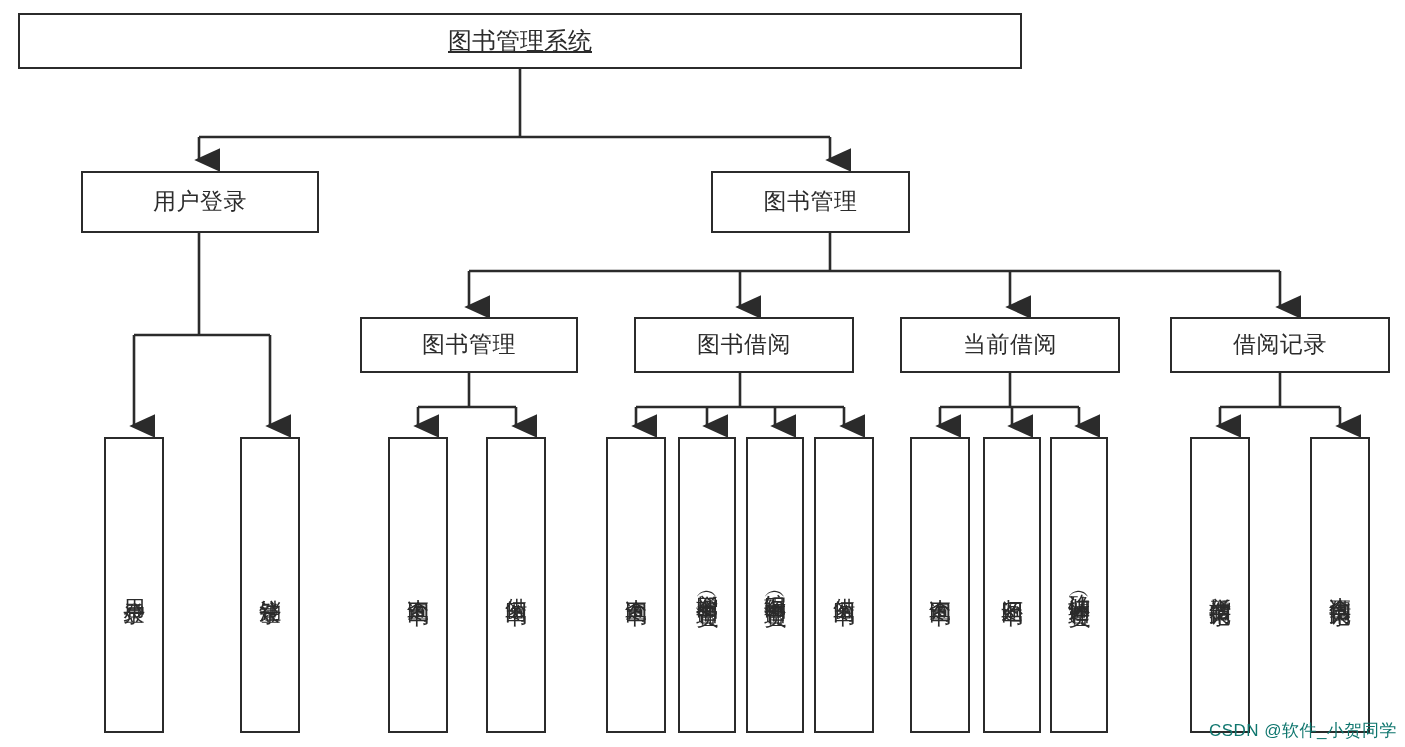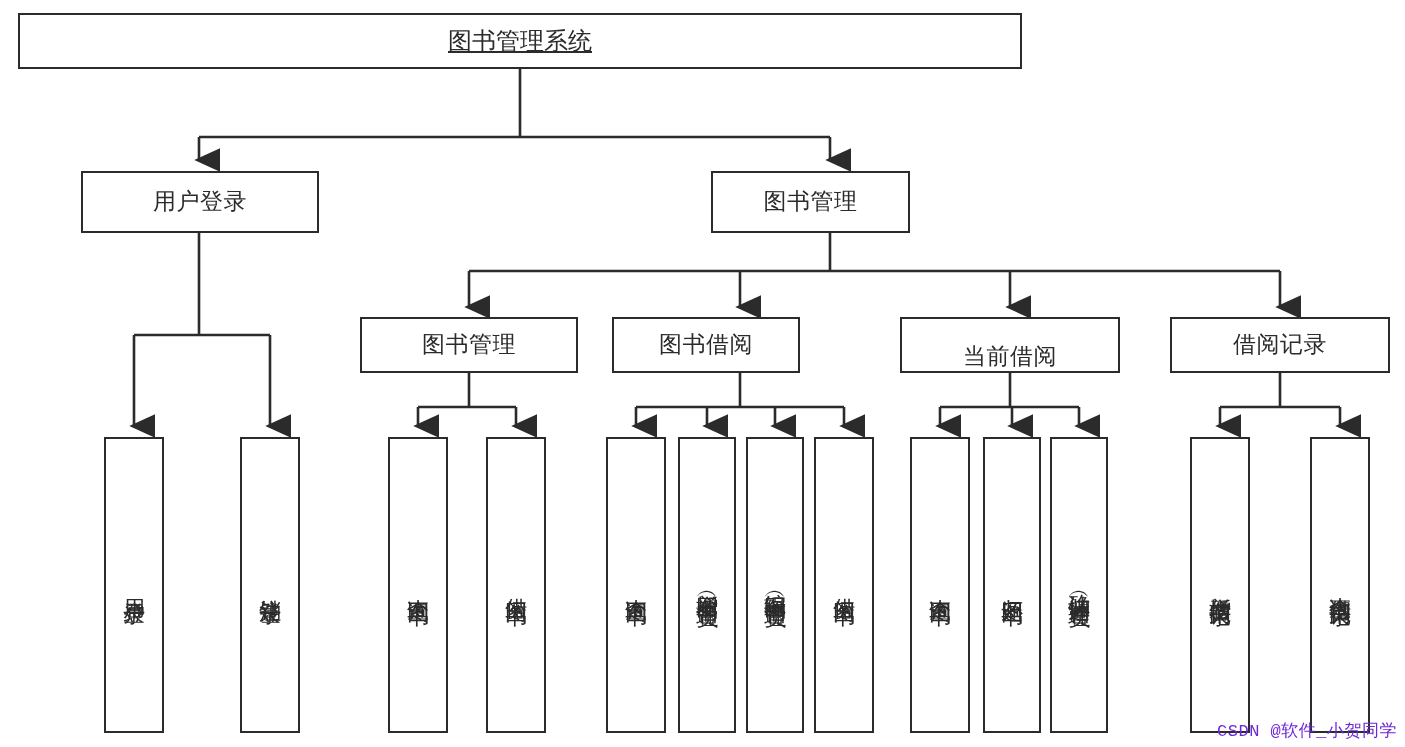--- a/index.html
+++ b/index.html
@@ -54,25 +54,25 @@
     -webkit-text-orientation: upright;
     line-height: 1.12;
     white-space: nowrap;
     letter-spacing: 2px;
   }
   #watermark {
     position: absolute;
     right: 8px;
     bottom: 5px;
     font-size: 17px;
-    color: #6d28d9;
+    color: #0f766e;
     letter-spacing: 0.5px;
     z-index: 5;
     white-space: nowrap;
-    font-family: Liberation Mono, monospace;
+    font-family: Liberation Sans, sans-serif;
   }
 </style>
 </head>
 <body>
 
 <div id="canvas">
 
   <svg id="edges" viewBox="0 0 1405 747">
     <defs>
       <marker id="arrow" viewBox="0 0 12 12" refX="5" refY="9" markerWidth="11" markerHeight="11" orient="auto">
@@ -133,24 +133,24 @@
   <div class="node horiz" style="left: 81px; top: 171px; width: 238px; height: 62px;">
     <span>用户登录</span>
   </div>
   <div class="node horiz" style="left: 711px; top: 171px; width: 199px; height: 62px;">
     <span>图书管理</span>
   </div>
 
   <div class="node horiz" style="left: 360px; top: 317px; width: 218px; height: 56px;">
     <span>图书管理</span>
   </div>
-  <div class="node horiz" style="left: 612px; top: 317px; width: 188px; height: 56px;">
+  <div class="node horiz" style="left: 634px; top: 317px; width: 220px; height: 56px;">
     <span>图书借阅</span>
   </div>
-  <div class="node horiz" style="left: 900px; top: 317px; width: 220px; height: 56px; align-items: flex-end;">
+  <div class="node horiz" style="left: 900px; top: 317px; width: 220px; height: 56px;">
     <span>当前借阅</span>
   </div>
   <div class="node horiz" style="left: 1170px; top: 317px; width: 220px; height: 56px; align-items: center;">
     <span>借阅记录</span>
   </div>
 
   <div class="node leaf" style="left: 104px; top: 437px; width: 60px; height: 296px;">
     <span class="vtext">用户登录</span>
   </div>
   <div class="node leaf" style="left: 240px; top: 437px; width: 60px; height: 296px;">

